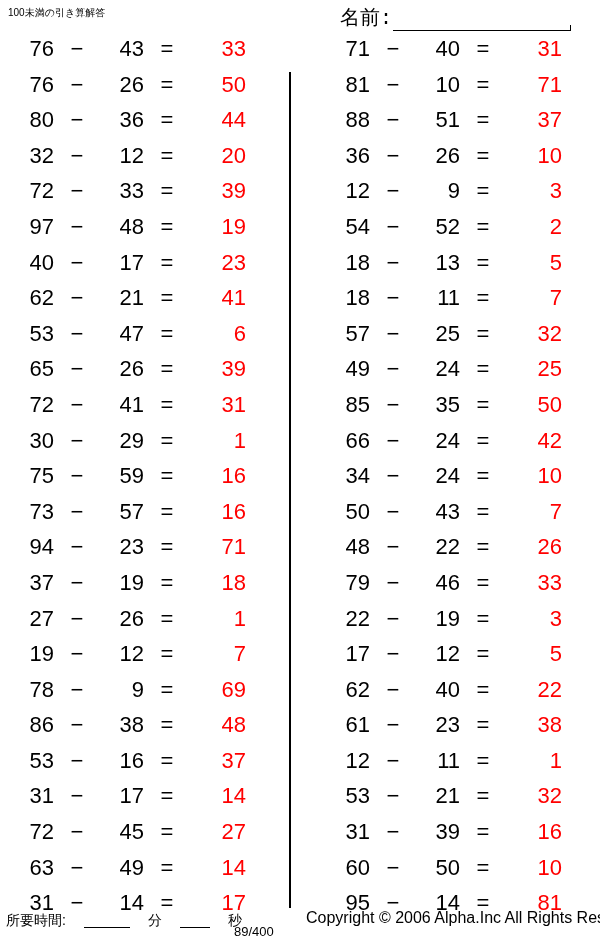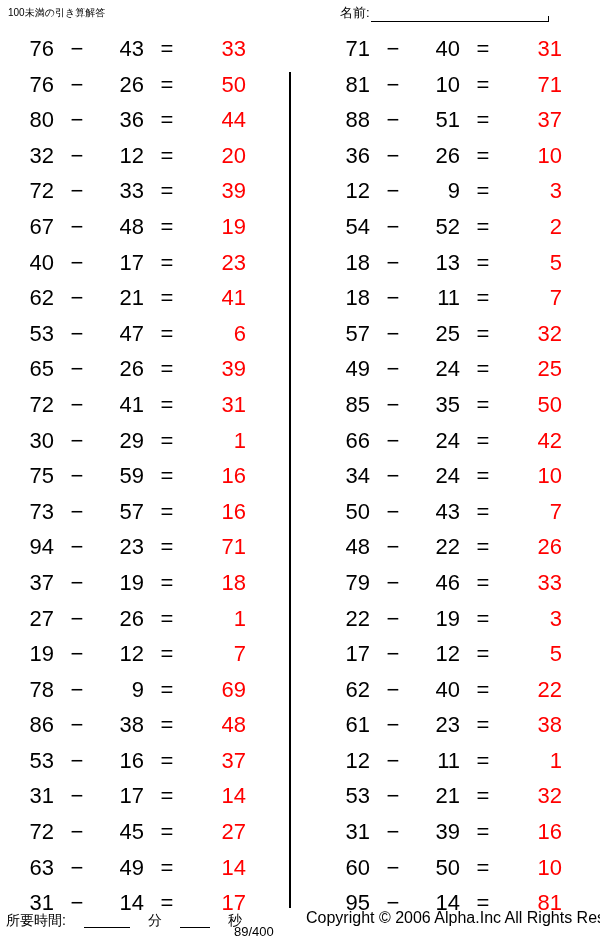--- a/index.html
+++ b/index.html
@@ -37,21 +37,22 @@
     letter-spacing: 0px;
     color: #000;
     white-space: nowrap;
   }
   .name-block {
     position: absolute;
     left: 340px;
     top: 4px;
     display: flex;
     align-items: flex-end;
-    font-size: 13px;
+    font-size: 20px;
+    font-family: Liberation Mono, monospace;
   }
   .name-label {
     white-space: nowrap;
   }
   .name-line {
     display: inline-block;
     width: 178px;
     border-bottom: 1px solid #000;
     height: 16px;
     margin-left: 1px;
@@ -212,21 +213,21 @@
           <span class="ans">20</span>
         </div>
         <div class="prob">
           <span class="num">72</span>
           <span class="op">−</span>
           <span class="num">33</span>
           <span class="eq">=</span>
           <span class="ans">39</span>
         </div>
         <div class="prob">
-          <span class="num">67</span>
+          <span class="num">97</span>
           <span class="op">−</span>
           <span class="num">48</span>
           <span class="eq">=</span>
           <span class="ans">19</span>
         </div>
         <div class="prob">
           <span class="num">40</span>
           <span class="op">−</span>
           <span class="num">17</span>
           <span class="eq">=</span>

